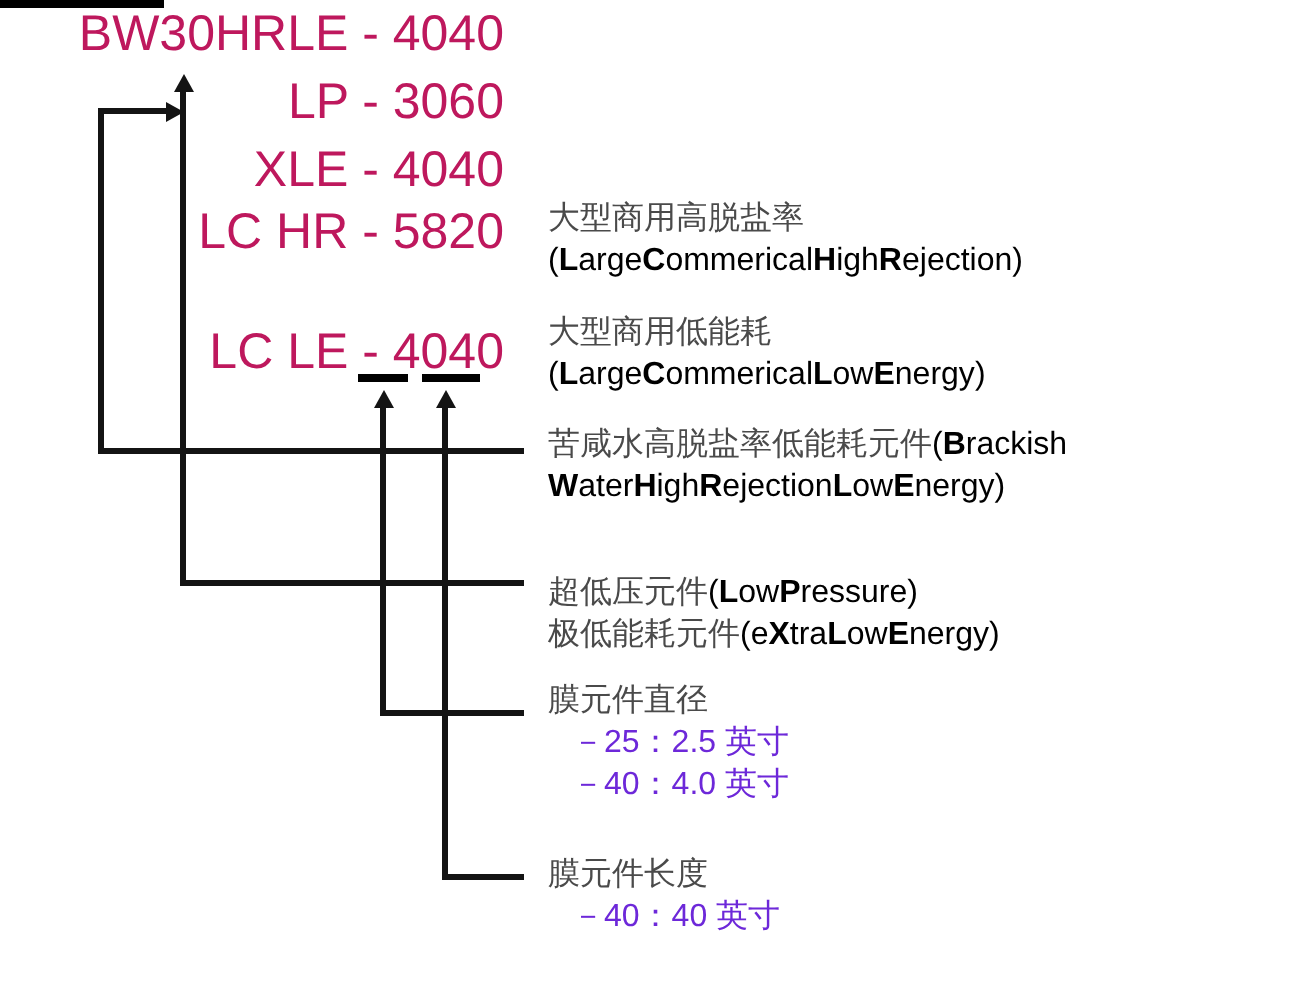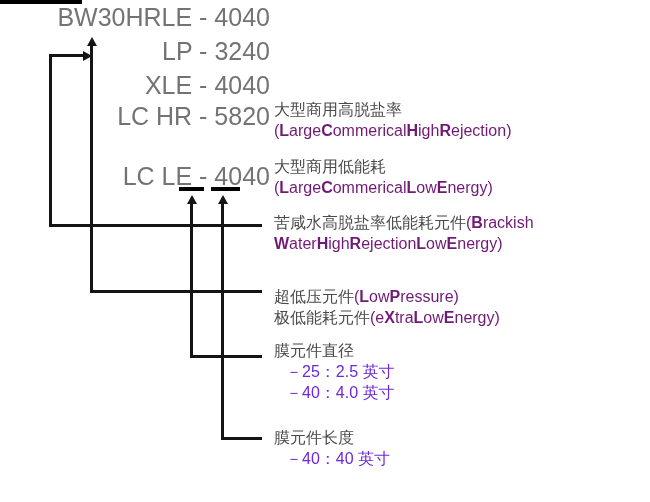--- a/index.html
+++ b/index.html
@@ -12,46 +12,46 @@
     width: 650px;
     height: 502px;
     background: #ffffff;
     overflow: hidden;
     font-family: "Liberation Sans", "DejaVu Sans", sans-serif;
   }
 
   
   .code {
     position: absolute;
-    right: 380px;            
+    right: 398px;            
     white-space: nowrap;
     font-family: "Liberation Sans", "DejaVu Sans", sans-serif;
     font-size: 25px;
     line-height: 26px;
-    color: #737373;
+    color: #be185d;
     letter-spacing: 0px;
   }
   .code.c0 { top: 4px; }
   .code.c1 { top: 38px; }
   .code.c2 { top: 72px; text-align: center; }
   .code.c3 { top: 103px; }
   .code.c4 { top: 163px; text-align: center; }
 
   
   .desc {
     position: absolute;
     left: 274px;
     width: 372px;
     font-size: 16px;
     line-height: 21px;
     color: #3d3d3d;
     font-family: "Liberation Sans", "DejaVu Sans", sans-serif;
   }
   .desc .en {
-    color: #701a75;
+    color: #000000;
     font-weight: normal;
   }
   .desc .en b { font-weight: bold; }
   .desc .cn { color: #4a4a4a; }
   .desc .sub { color: #6d28d9; }
 
   .d0 { top: 99px; }
   .d1 { top: 156px; }
   .d2 { top: 212px; }
   .d3 { top: 286px; }
@@ -86,21 +86,21 @@
     height: 4px;
     background: #000000;
   }
 </style>
 </head>
 <body>
 
 <div id="page">
 
   <div class="code c0">BW30HRLE - 4040</div>
-  <div class="code c1">LP - 3240</div>
+  <div class="code c1">LP - 3060</div>
   <div class="code c2">XLE - 4040</div>
   <div class="code c3">LC HR - 5820</div>
   <div class="code c4">LC LE - 4040</div>
 
   <div class="ln vline" style="left:49px; top:55px; height:172px;"></div>
 
   <div class="ln hline" style="left:49px; top:54px; width:36px;"></div>
   <div class="arrow-right" style="left:83px; top:51px;"></div>
 
   <div class="ln vline" style="left:90px; top:45px; height:247px;"></div>

